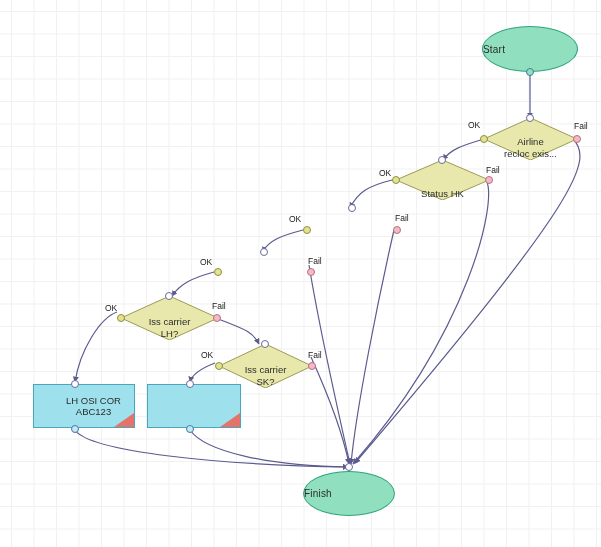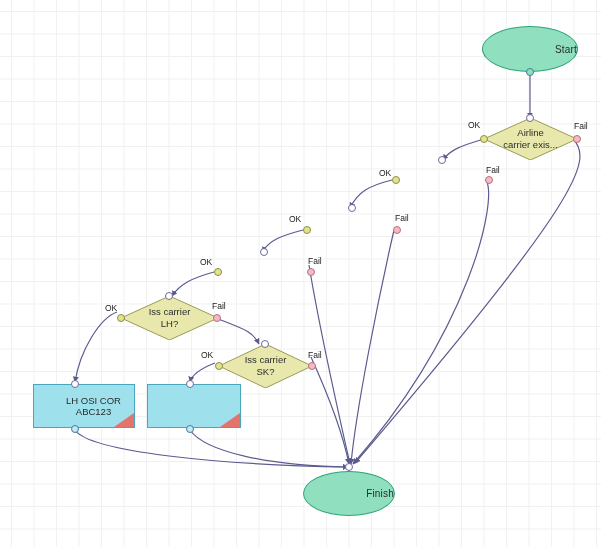--- a/index.html
+++ b/index.html
@@ -32,32 +32,32 @@
   .node {
     position: absolute;
   }
   
   .terminator {
     border-radius: 50%;
     background: #90e0bf;
     border: 1px solid #2fa47c;
     display: flex;
     align-items: center;
-    justify-content: flex-end;
+    justify-content: flex-start;
     box-sizing: border-box;
   }
   .terminator .label {
     font-size: 10px;
     color: #2b2b2b;
     letter-spacing: .2px;
   }
   
   .decision {
     display: flex;
-    align-items: center;
+    align-items: flex-end;
     justify-content: center;
   }
   .decision .dshape {
     position: absolute;
     left: 0; top: 0;
     width: 100%;
     height: 100%;
   }
   .decision .label {
     position: relative;
@@ -169,29 +169,37 @@
     <span class="label">Start</span>
   </div>
   <div class="port port-start" style="left:526px; top:68px;"></div>
 
   <div class="node decision" style="left:484px; top:118px; width:93px; height:42px;">
     <svg class="dshape" viewBox="0 0 93 42" preserveAspectRatio="none">
       <polygon points="46.5,0 93,21 46.5,42 0,21" fill="#e8e8ad" stroke="#9a9a55" stroke-width="1"></polygon>
     </svg>
     <span class="label">
       <span>Airline</span><br>
-      <span>carrier exis...</span>
+      <span>recloc exis...</span>
     </span>
   </div>
   <div class="port port-in" style="left:526px; top:114px;"></div>
   <div class="port port-ok" style="left:480px; top:135px;"></div>
   <div class="port port-fail" style="left:573px; top:135px;"></div>
   <div class="edge-label" style="left:468px; top:120px;">OK</div>
   <div class="edge-label" style="left:574px; top:121px;">Fail</div>
 
+  <div class="node decision" style="left:396px; top:160px; width:93px; height:40px;">
+    <svg class="dshape" viewBox="0 0 93 40" preserveAspectRatio="none">
+      <polygon points="46.5,0 93,20 46.5,40 0,20" fill="#e8e8ad" stroke="#9a9a55" stroke-width="1"></polygon>
+    </svg>
+    <span class="label">
+      <span>Status HK</span>
+    </span>
+  </div>
   <div class="port port-in" style="left:438px; top:156px;"></div>
   <div class="port port-ok" style="left:392px; top:176px;"></div>
   <div class="port port-fail" style="left:485px; top:176px;"></div>
   <div class="edge-label" style="left:379px; top:168px;">OK</div>
   <div class="edge-label" style="left:486px; top:165px;">Fail</div>
 
   <div class="port port-in" style="left:348px; top:204px;"></div>
   <div class="port port-ok" style="left:303px; top:226px;"></div>
   <div class="port port-fail" style="left:393px; top:226px;"></div>
   <div class="edge-label" style="left:289px; top:214px;">OK</div>

